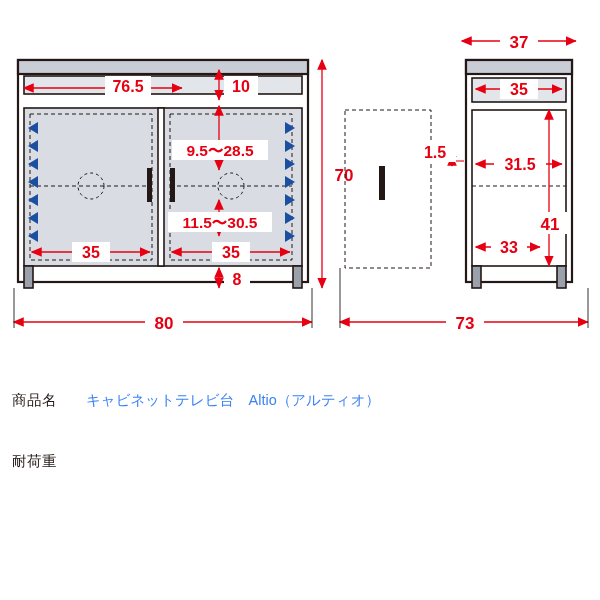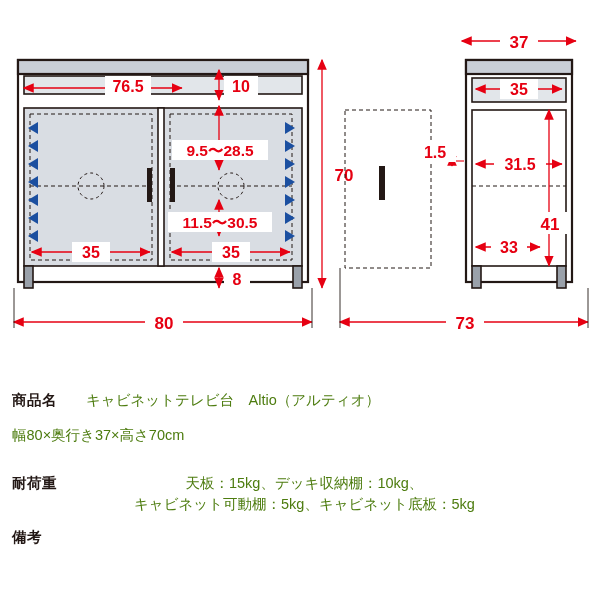--- a/index.html
+++ b/index.html
@@ -40,33 +40,32 @@
   }
   .spec-row {
     display: flex;
     align-items: flex-start;
     margin-bottom: 13px;
   }
   .spec-label {
     width: 74px;
     flex: 0 0 74px;
     font-size: 14.5px;
-    font-weight: bold;
+    font-weight: normal;
     letter-spacing: 0.5px;
     color: #231815;
     line-height: 1.45;
   }
   .spec-value {
     font-size: 14.5px;
-    color: #4d7c0f;
+    color: #3b82f6;
     line-height: 1.5;
     white-space: pre-line;
-    text-align: center;
-  }
-  .spec-row.tall { margin-bottom: 11px; gap: 48px; }
+  }
+  .spec-row.tall { margin-bottom: 11px; }
 </style>
 </head>
 <body>
 
 <div class="stage">
 
   <svg class="diagram" viewBox="0 0 600 360">
     <defs>
       <marker id="arrR" markerWidth="9" markerHeight="9" refX="8" refY="4.5" orient="auto">
         <path d="M0,0.8 L8.5,4.5 L0,8.2 z" fill="#e60012"></path>
@@ -207,27 +206,23 @@
       <line x1="588" y1="288" x2="588" y2="328" stroke="#231815" stroke-width="0.9"></line>
     </g>
   </svg>
 
   <div class="spec">
     <div class="spec-row">
       <div class="spec-label">商品名</div>
       <div class="spec-value">キャビネットテレビ台　Altio（アルティオ）</div>
     </div>
     <div class="spec-row">
-      <div class="spec-value">幅80×奥行き37×高さ70cm</div>
     </div>
     <div class="spec-row">
     </div>
     <div class="spec-row tall">
       <div class="spec-label">耐荷重</div>
-      <div class="spec-value">天板：15kg、デッキ収納棚：10kg、
-キャビネット可動棚：5kg、キャビネット底板：5kg</div>
-    </div>
-    <div class="spec-row">
-      <div class="spec-label">備考</div>
+    </div>
+    <div class="spec-row">
     </div>
   </div>
 
 </div>
 
 </body></html>

